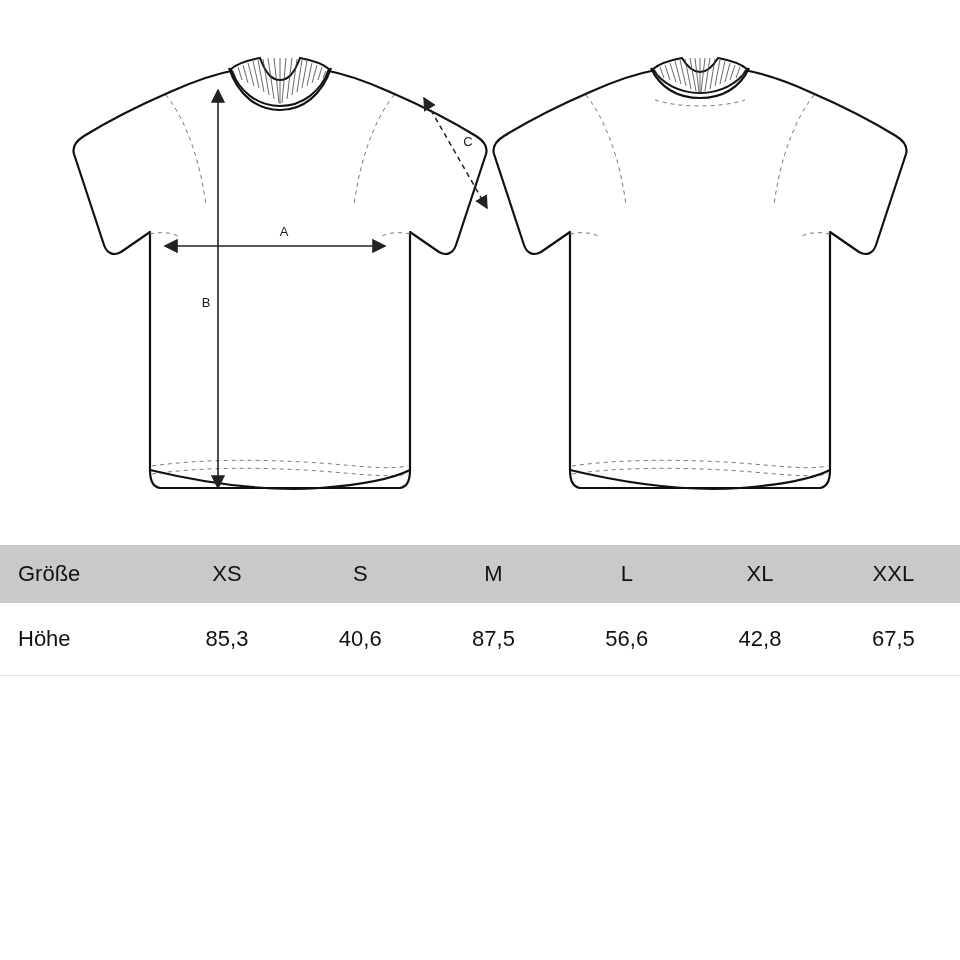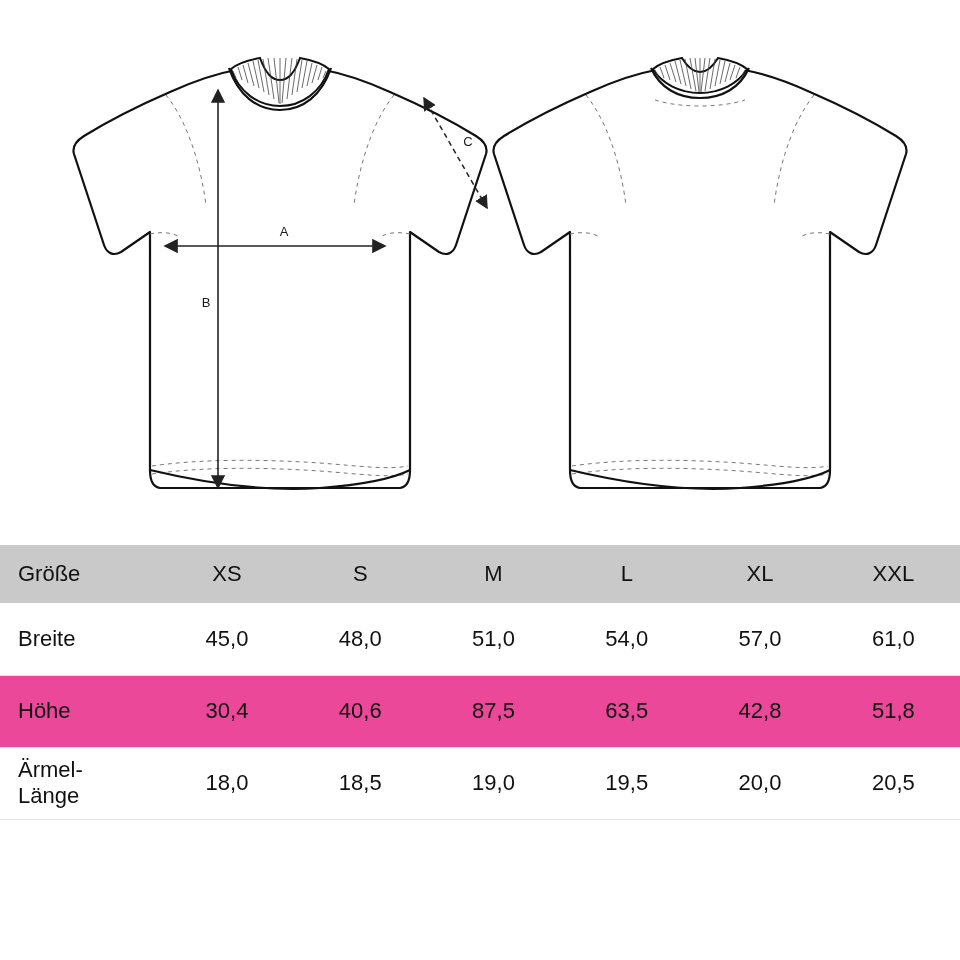--- a/index.html
+++ b/index.html
@@ -255,46 +255,25 @@
       <th class="label-col">Größe</th>
       <th class="val-col">XS</th>
       <th class="val-col">S</th>
       <th class="val-col">M</th>
       <th class="val-col">L</th>
       <th class="val-col">XL</th>
       <th class="val-col">XXL</th>
     </tr>
   </thead>
   <tbody>
-    <tr class="data-row row-plain">
-      <td class="label-col">Breite</td>
-      <td class="val-col">45,0</td>
-      <td class="val-col">48,0</td>
-      <td class="val-col">51,0</td>
-      <td class="val-col">54,0</td>
-      <td class="val-col">57,0</td>
-      <td class="val-col">61,0</td>
-    </tr>
     <tr class="data-row row-alt">
       <td class="label-col">Höhe</td>
-      <td class="val-col">30,4</td>
+      <td class="val-col">85,3</td>
       <td class="val-col">40,6</td>
       <td class="val-col">87,5</td>
-      <td class="val-col">63,5</td>
+      <td class="val-col">56,6</td>
       <td class="val-col">42,8</td>
-      <td class="val-col">51,8</td>
-    </tr>
-    <tr class="data-row row-alt">
-      <td class="label-col">
-        <span>Ärmel-</span><br>
-        <span>Länge</span>
-      </td>
-      <td class="val-col">18,0</td>
-      <td class="val-col">18,5</td>
-      <td class="val-col">19,0</td>
-      <td class="val-col">19,5</td>
-      <td class="val-col">20,0</td>
-      <td class="val-col">20,5</td>
+      <td class="val-col">67,5</td>
     </tr>
   </tbody>
 </table>
 
 <div class="tail"></div>
 
 </body></html>

